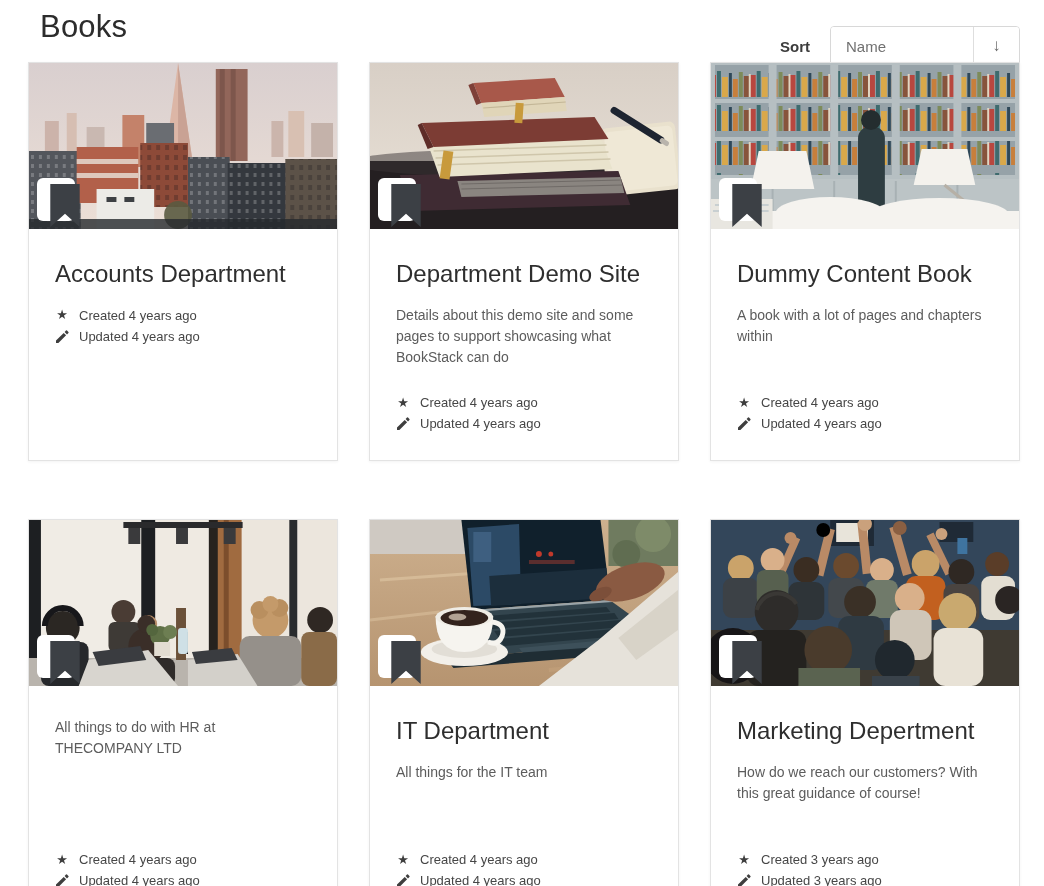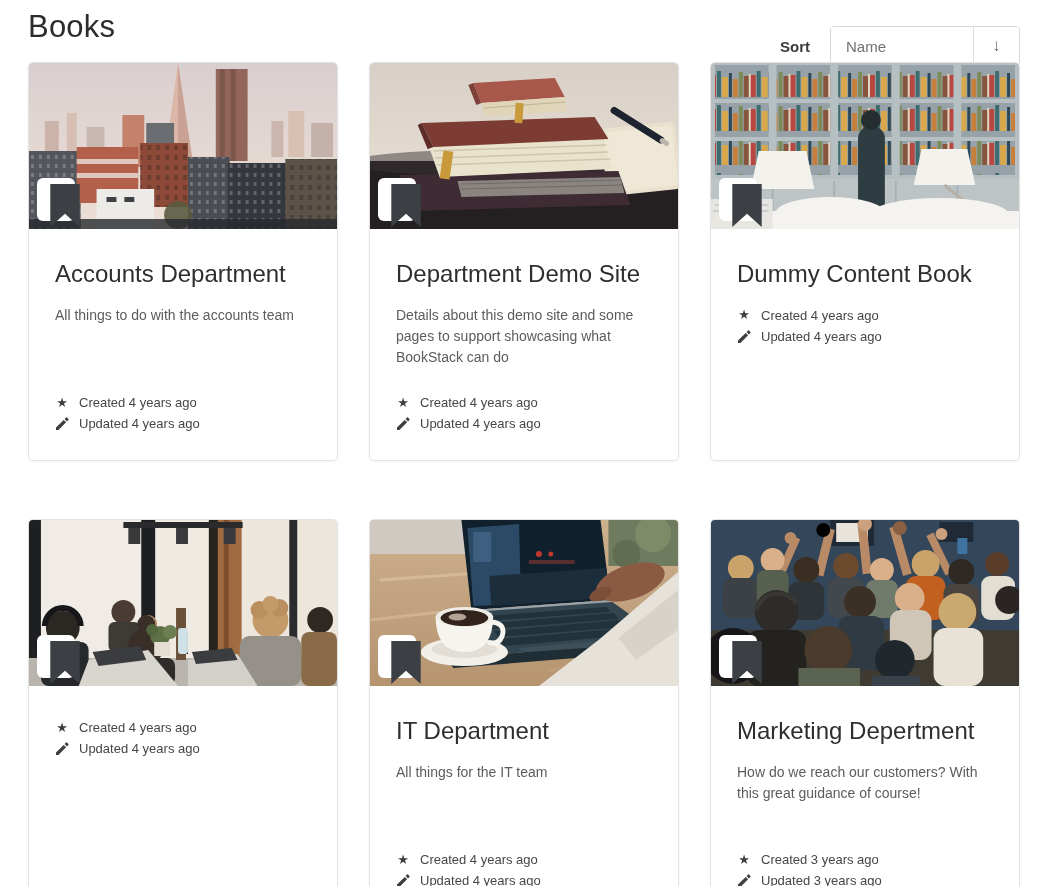--- a/index.html
+++ b/index.html
@@ -4,31 +4,31 @@
 <style>
   * { box-sizing: border-box; }
   html,body { margin:0; padding:0; }
   body {
     width:1044px; height:886px; overflow:hidden;
     background:#ffffff; color:#2f2f2f;
     font-family:"Liberation Sans", sans-serif;
   }
   .topbar { display:flex; align-items:center; justify-content:space-between;
             margin:4px 24px 0 28px; height:46px; }
-  .page-title { margin:0; font-size:31px; font-weight:400; color:#2c2c2c; letter-spacing:.2px; }
+  .page-title { margin:12px; font-size:31px; font-weight:400; color:#2c2c2c; letter-spacing:.2px; }
   .sort-wrap { display:flex; align-items:center; gap:20px;margin-top:38px; }
   .sort-label { font-size:15px; font-weight:700; color:#3c3c3c; }
   .sort-box { display:flex; height:40px; border:1px solid #d8d8d8; border-radius:4px; background:#fff; overflow:hidden; }
   .sort-value { width:143px; padding:0 15px; display:flex; align-items:center;
                 font-size:15px; color:#707070; background:#fff; border:none; border-right:1px solid #dedede; cursor:pointer; }
   .sort-dir { width:45px; display:flex; align-items:center; justify-content:center;
               background:#fff; border:none; color:#6a6a6a; font-size:17px; cursor:pointer; }
   .grid { display:grid; grid-template-columns:repeat(3,310px); column-gap:31px; row-gap:58px;
           margin:12px 24px 0 28px; }
-  .card { position:relative; height:399px; background:#fff; border:1px solid #e3e3e3; border-radius:5px;
+  .card { position:relative; height:399px; background:#fff; border:1px solid #e3e3e3; border-radius:0;
           overflow:hidden; display:flex; flex-direction:column; text-decoration:none; color:inherit;
           box-shadow:0 1px 3px rgba(0,0,0,.05); cursor:pointer; }
   .card-image { position:relative; height:166px; flex:none; overflow:hidden; }
   .card-image svg { display:block; width:100%; height:100%; }
   .badge { position:absolute; left:8px; bottom:8px; width:38px; height:43px; background:#fff; border-radius:6px; }
   .badge svg { position:absolute; left:9px; top:6px; }
   .card-body { flex:1; display:flex; flex-direction:column; padding:31px 26px 26px; }
   .card-title { margin:0 0 16px; font-size:24px; font-weight:400; color:#2e2e2e; line-height:1.2; }
   .card-desc { margin:0; flex:1; font-size:14px; line-height:21px; color:#5c5c5c; }
   .meta { font-size:13px; color:#464646; }
@@ -105,21 +105,20 @@
         <rect x="0" y="156" width="310" height="10" fill="#26292d" opacity="0.8"></rect>
       </svg>
       <div class="badge">
         <svg width="13" height="19" viewBox="0 0 13 19">
           <path d="M0 0 H13 V19 L6.5 13.2 L0 19 Z" fill="#3c4045"></path>
         </svg>
       </div>
     </div>
     <div class="card-body">
       <h2 class="card-title">Accounts Department</h2>
-      <p class="card-desc">All things to do with the accounts team</p>
       <div class="meta">
         <div class="meta-row">
           <span class="meta-icon star">★</span>
           <span>Created 4 years ago</span>
         </div>
         <div class="meta-row">
           <span class="meta-icon">
             <svg width="13" height="13" viewBox="0 0 13 13">
                 <path d="M0 10.6 L7.7 2.9 L10.1 5.3 L2.4 13 L0 13 Z M8.6 2 L10 .6 Q10.5 .1 11 .6 L12.4 2 Q12.9 2.5 12.4 3 L11 4.4 Z" fill="#3e3e3e"></path>
               </svg>
@@ -245,20 +244,21 @@
         <line x1="2" y1="148" x2="58" y2="148" stroke="#c8cfd1" stroke-width="2"></line>
       </svg>
       <div class="badge">
         <svg width="13" height="19" viewBox="0 0 13 19">
           <path d="M0 0 H13 V19 L6.5 13.2 L0 19 Z" fill="#3c4045"></path>
         </svg>
       </div>
     </div>
     <div class="card-body">
       <h2 class="card-title">Dummy Content Book</h2>
+      <p class="card-desc">A book with a lot of pages and chapters within</p>
       <div class="meta">
         <div class="meta-row">
           <span class="meta-icon star">★</span>
           <span>Created 4 years ago</span>
         </div>
         <div class="meta-row">
           <span class="meta-icon">
             <svg width="13" height="13" viewBox="0 0 13 13">
                 <path d="M0 10.6 L7.7 2.9 L10.1 5.3 L2.4 13 L0 13 Z M8.6 2 L10 .6 Q10.5 .1 11 .6 L12.4 2 Q12.9 2.5 12.4 3 L11 4.4 Z" fill="#3e3e3e"></path>
               </svg>
@@ -315,20 +315,21 @@
         <rect x="152" y="112" width="8" height="22" fill="#c9ddе4"></rect>
         <rect x="150" y="108" width="10" height="26" rx="3" fill="#cfe0e6"></rect>
       </svg>
       <div class="badge">
         <svg width="13" height="19" viewBox="0 0 13 19">
           <path d="M0 0 H13 V19 L6.5 13.2 L0 19 Z" fill="#3c4045"></path>
         </svg>
       </div>
     </div>
     <div class="card-body">
+      <p class="card-desc">All things to do with HR at THECOMPANY LTD</p>
       <div class="meta">
         <div class="meta-row">
           <span class="meta-icon star">★</span>
           <span>Created 4 years ago</span>
         </div>
         <div class="meta-row">
           <span class="meta-icon">
             <svg width="13" height="13" viewBox="0 0 13 13">
                 <path d="M0 10.6 L7.7 2.9 L10.1 5.3 L2.4 13 L0 13 Z M8.6 2 L10 .6 Q10.5 .1 11 .6 L12.4 2 Q12.9 2.5 12.4 3 L11 4.4 Z" fill="#3e3e3e"></path>
               </svg>

